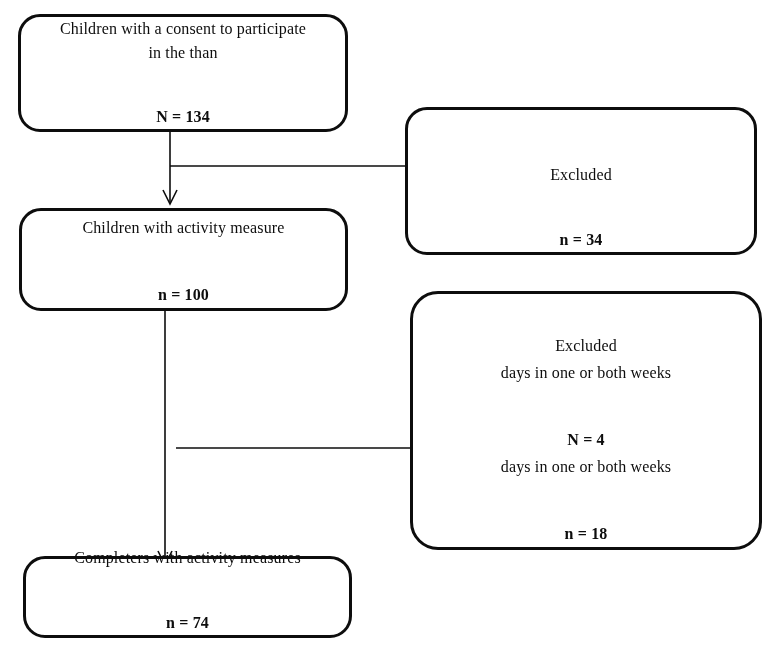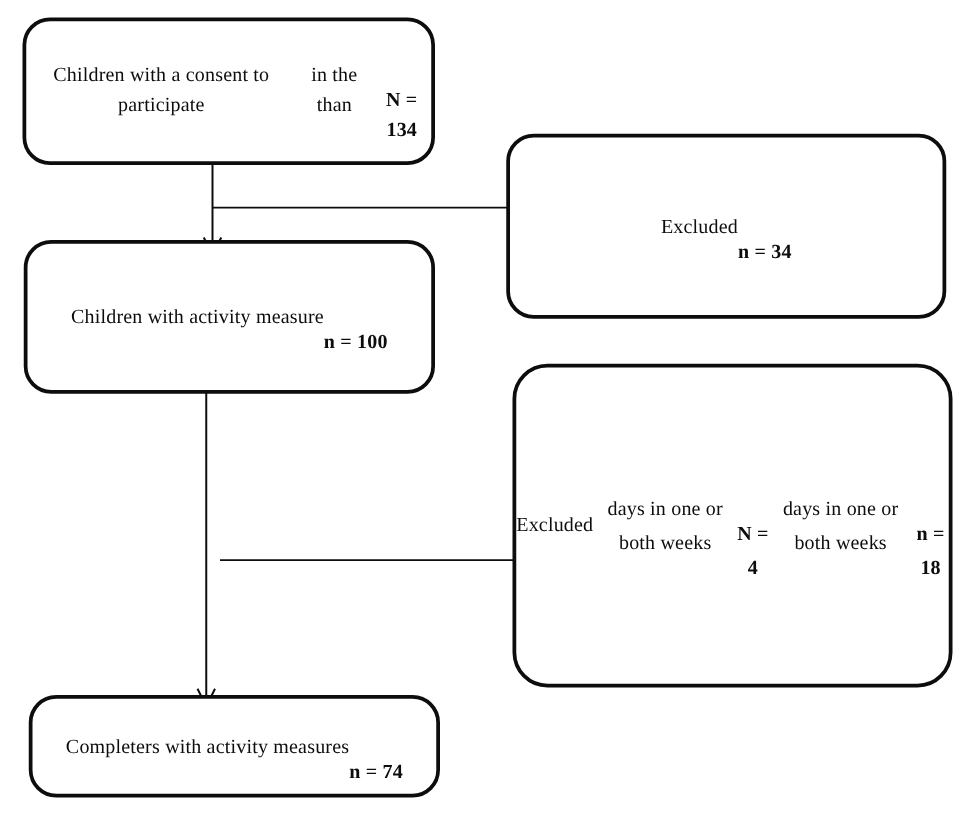--- a/index.html
+++ b/index.html
@@ -24,34 +24,34 @@
     height: 658px;
     pointer-events: none;
   }
   .box {
     position: absolute;
     box-sizing: border-box;
     border: 3px solid #0d0d0d;
     border-radius: 22px;
     background: #ffffff;
     display: flex;
-    flex-direction: row;
-    justify-content: center;
+    flex-direction: column;
+    justify-content: flex-end;
     align-items: center;
     text-align: center;
     font-size: 16px;
     line-height: 24px;
     letter-spacing: 0.15px;
   }
   .box .count {
     font-weight: bold;
     margin-top: 40px;
   }
   #box-consent         { left: 18px;  top: 14px;  width: 330px; height: 118px; }
-  #box-activity        { left: 19px;  top: 192px; width: 329px; height: 123px; line-height: 27px; }
+  #box-activity        { left: 19px;  top: 208px; width: 329px; height: 103px; line-height: 27px; }
   #box-excluded-missing{ left: 405px; top: 107px; width: 352px; height: 148px; line-height: 25px; }
   #box-excluded-fewer  { left: 410px; top: 291px; width: 352px; height: 259px; line-height: 27px; border-radius: 28px; }
   #box-completers      { left: 23px;  top: 556px; width: 329px; height: 82px;  line-height: 25px; }
 </style>
 </head>
 <body>
 
 <div class="canvas">
 
   <svg class="connectors" viewBox="0 0 780 658" xmlns="http://www.w3.org/2000/svg">

